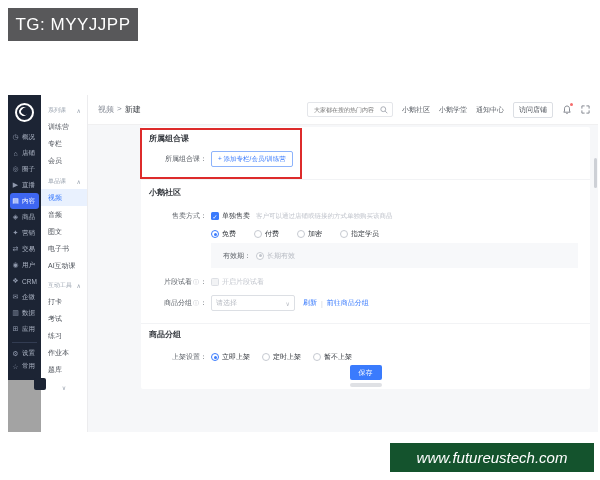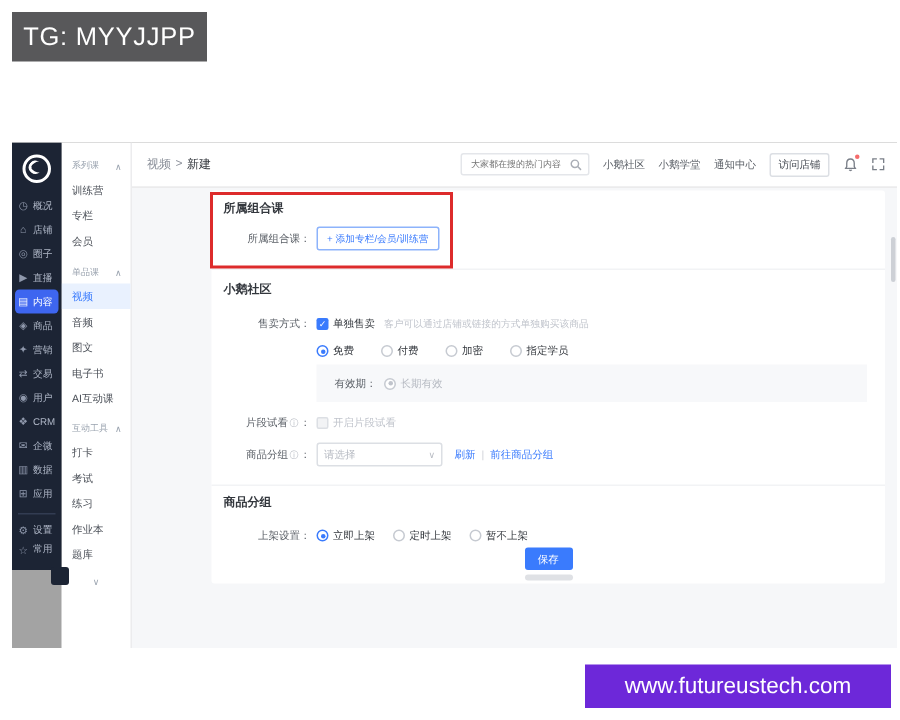--- a/index.html
+++ b/index.html
@@ -2,22 +2,22 @@
 <html><head>
 <meta charset="utf-8">
 <style>
   html,body{margin:0;padding:0;}
   body{width:600px;height:480px;position:relative;background:#ffffff;
        font-family:"Liberation Sans",sans-serif;overflow:hidden;}
 
   
   .tg-badge{position:absolute;left:8px;top:8px;width:130px;height:33px;background:#58585a;
     color:#fff;font-size:17px;display:flex;align-items:center;justify-content:center;letter-spacing:.5px;}
-  .site-badge{position:absolute;left:390px;top:443px;width:204px;height:29px;background:#6d28d9;
-    color:#fff;font-size:15px;display:flex;align-items:center;justify-content:center;}
+  .site-badge{position:absolute;left:390px;top:443px;width:204px;height:29px;background:#14532d;
+    color:#fff;font-size:15px;display:flex;align-items:center;justify-content:center;font-style:italic;}
 
   
   .ui{position:absolute;left:8px;top:95px;width:590px;height:337px;background:#a3a3a3;overflow:hidden;}
 
   
   .psb{position:absolute;left:0;top:0;width:33px;height:285px;background:#1c2434;color:#aeb6c6;z-index:3;
        padding-top:6px;box-sizing:border-box;}
   .logo{width:15px;height:15px;border:2px solid #fff;border-radius:50%;margin:2px auto 7px;position:relative;}
   .logo::after{content:"";position:absolute;left:2px;top:2px;width:7px;height:7px;
        border-left:2px solid #fff;border-bottom:2px solid #fff;border-radius:50%;transform:rotate(40deg);}

